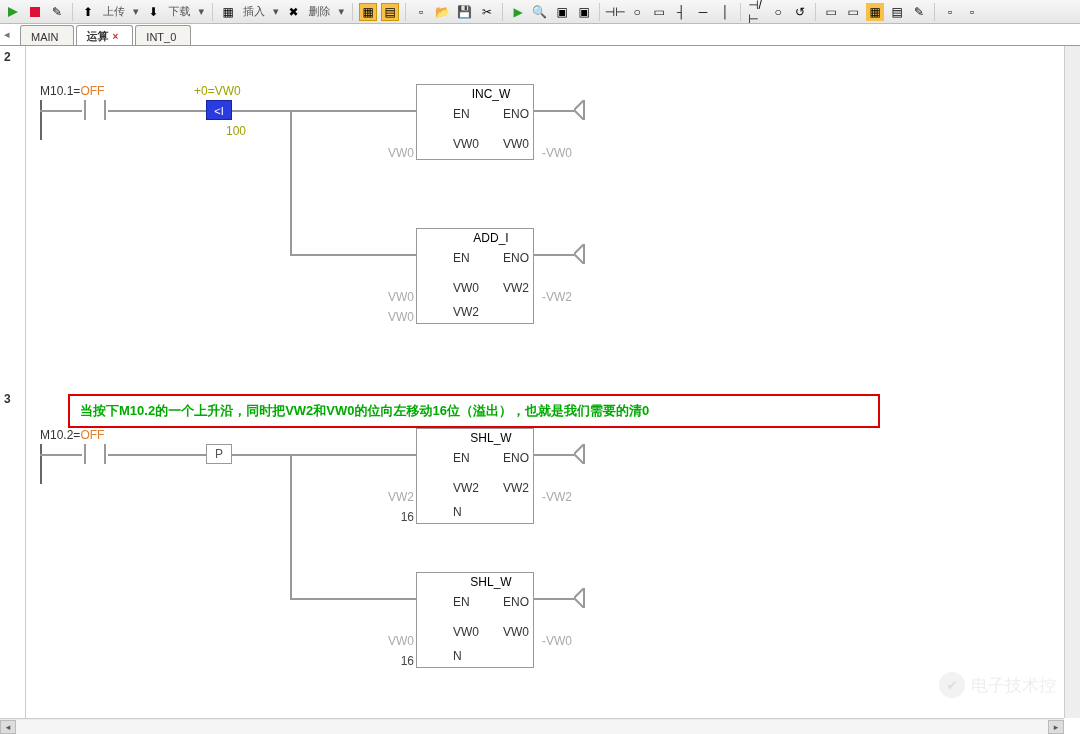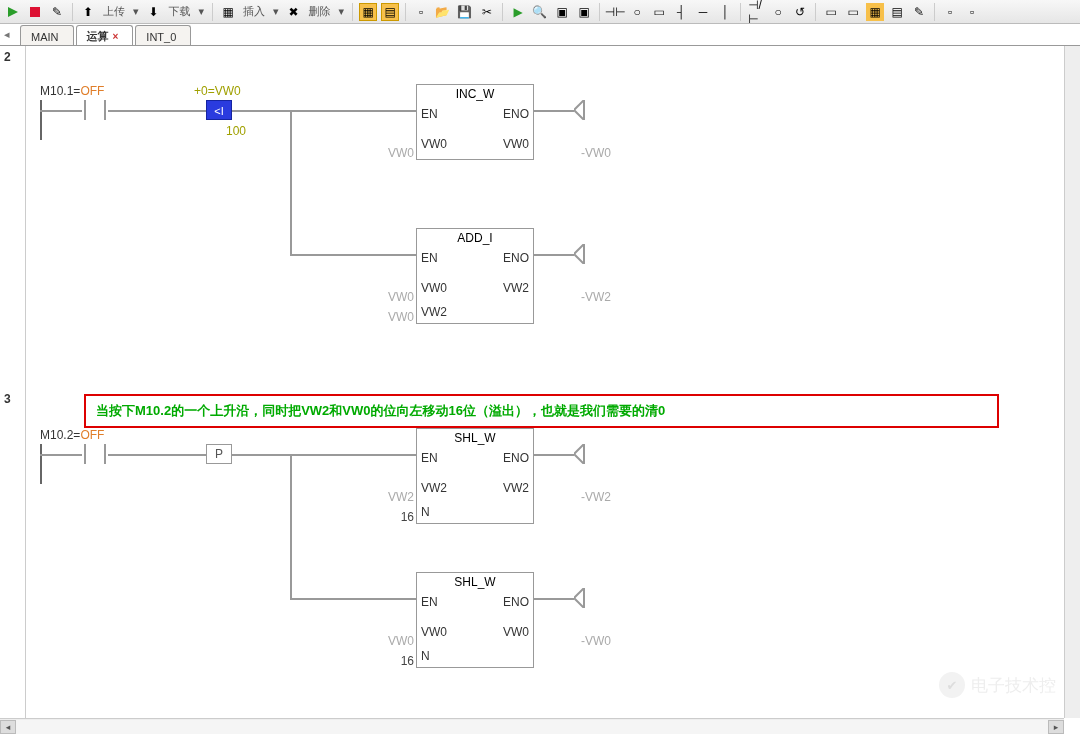--- a/index.html
+++ b/index.html
@@ -23,26 +23,26 @@
   .val { color: #a0a000; }
   .wire { position: absolute; background: #999; }
   .wire.h { height: 2px; }
   .wire.v { width: 2px; }
   .pwr { position: absolute; width: 2px; background: #666; }
   .contact { position: absolute; width: 26px; height: 20px; }
   .contact::before, .contact::after { content:""; position:absolute; top:0; width:2px; height:20px; background:#999;}
   .contact::before{left:2px;} .contact::after{right:2px;}
   .cmp-box { position: absolute; width: 26px; height: 20px; background: #2a3bdf; color: #fff; font-size: 11px; text-align: center; line-height: 20px; border:1px solid #1524a1;}
   .pbox { position:absolute; width:26px; height:20px; border:1px solid #999; text-align:center; line-height:18px; font-size:12px; color:#555; background:#fff;}
-  .fblock { position: absolute; width: 118px; border: 1px solid #999; background: #fff; }
+  .fblock { position: absolute; width: 118px; border: 1px solid #999; background: #fff; padding-left: 32px; }
   .fblock .title { text-align: center; font-size: 12px; padding: 2px 0; }
   .fblock .row { height: 24px; position: relative; }
   .fblock .lbl { position: absolute; font-size: 12px; color: #333; }
   .param { position: absolute; font-size: 12px; color: #aaa; text-align: right; }
-  .param.out { text-align: left; margin-left: 45px; }
+  .param.out { text-align: center; }
   .param.dk { color: #444; }
   .coil-open { position: absolute; width: 20px; height: 20px; }
   .coil-open svg { width:100%; height:100%; }
   .scroll-h { position: absolute; left: 0; right: 16px; bottom: 0; height: 16px; background: #eee; border-top: 1px solid #ccc; display:flex; align-items:center;}
   .scroll-h .track{ flex:1; height:14px; background:#f5f5f5; position:relative;}
   .scroll-h .btn{ width:16px; height:14px; background:#ddd; border:1px solid #bbb; display:flex; align-items:center; justify-content:center; font-size:9px; color:#555;}
   .scroll-v { position: absolute; right: 0; top: 46px; bottom: 16px; width: 16px; background: #eee; border-left: 1px solid #ccc; }
   .watermark { position: absolute; right: 24px; bottom: 36px; color: #eee; font-size: 17px; display:flex; align-items:center; gap:6px;}
   .watermark .wc{ width:26px; height:26px; border-radius:50%; background:#f2f2f2; display:flex; align-items:center; justify-content:center; font-size:13px; color:#ddd;}
 </style>
@@ -186,21 +186,21 @@
     <div class="param" style="left:346px; top:244px; width:42px;">VW0</div>
     <div class="param" style="left:346px; top:264px; width:42px;">VW0</div>
     <div class="wire h" style="left:508px; top:208px; width:40px;"></div>
     <div class="coil-open" style="left:548px; top:198px;"><svg>
           <line x1="0" y1="10" x2="10" y2="0" stroke="#999" stroke-width="2"></line>
           <line x1="0" y1="10" x2="10" y2="20" stroke="#999" stroke-width="2"></line>
           <line x1="10" y1="0" x2="10" y2="20" stroke="#999" stroke-width="2"></line>
         </svg></div>
     <div class="param out" style="left:510px; top:244px; width:42px;">-<span>VW2</span></div>
 
-    <div class="comment-box" style="left:58px; top:348px; width:915px;">当按下M10.2的一个上升沿，同时把VW2和VW0的位向左移动16位（溢出），也就是我们需要的清0</div>
+    <div class="comment-box" style="left:42px; top:348px; width:812px;">当按下M10.2的一个上升沿，同时把VW2和VW0的位向左移动16位（溢出），也就是我们需要的清0</div>
 
     <div class="pwr" style="left:14px; top:398px; height:40px;"></div>
 
     <div class="contact-label" style="left:14px; top:382px;"><span>M10.2</span>=<span class="off">OFF</span></div>
     <div class="wire h" style="left:14px; top:408px; width:42px;"></div>
     <div class="contact" style="left:56px; top:398px;"></div>
     <div class="wire h" style="left:82px; top:408px; width:98px;"></div>
 
     <div class="contact" style="left:180px; top:398px;"></div>
     <div class="pbox" style="left:180px; top:398px;">P</div>

